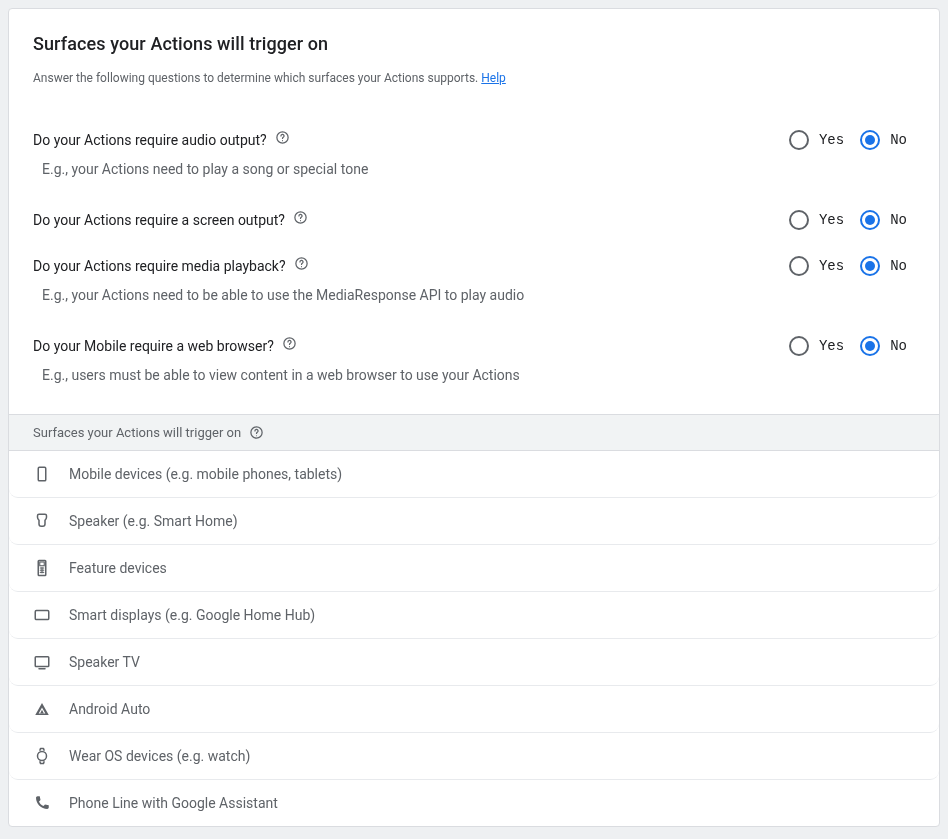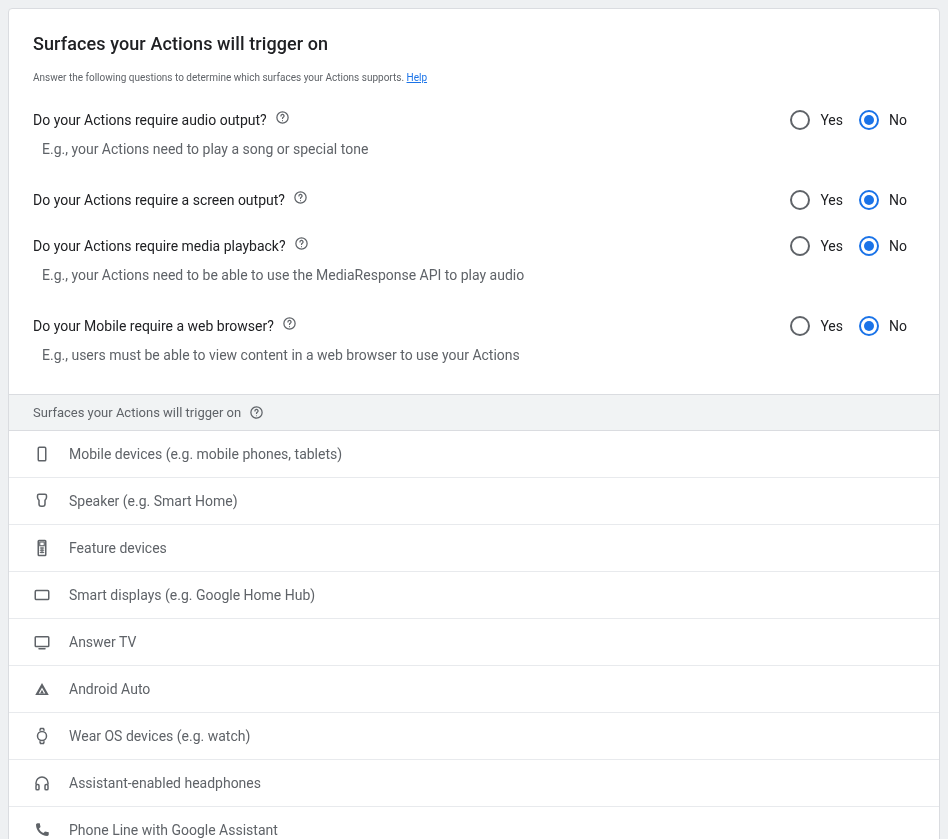--- a/index.html
+++ b/index.html
@@ -22,23 +22,23 @@
   }
   .title {
     font-size: 18px;
     font-weight: 500;
     color: #202124;
     letter-spacing: 0.1px;
     margin: 0 0 14px 0;
     font-family: "Google Sans", Roboto, Arial, sans-serif;
   }
   .subtitle {
-    font-size: 10px;
-    color: #5f6368;
-    margin: 0 0 12px 0;
+    font-size: 12px;
+    color: #5f6368;
+    margin: 0 0 32px 0;
     line-height: 20px;
   }
   .help-link {
     color: #1a73e8;
     text-decoration: underline;
     cursor: pointer;
   }
   .question-row {
     display: flex;
     align-items: flex-start;
@@ -66,20 +66,21 @@
     display: inline-flex;
     margin-left: 8px;
     color: #5f6368;
     cursor: pointer;
   }
   .help-icon svg { width: 15px; height: 15px; }
   .radio-group {
     display: flex;
     align-items: center;
     gap: 0;
+    font-family: Liberation Mono, monospace;
   }
   .radio-opt {
     display: flex;
     align-items: center;
     cursor: pointer;
     padding: 0 8px;
   }
   .radio-circle {
     width: 20px;
     height: 20px;
@@ -115,20 +116,21 @@
     color: #5f6368;
     display: flex;
     align-items: center;
   }
   .surfaces-header .help-icon { margin-left: 8px; }
   .surface-row {
     display: flex;
     align-items: center;
     padding: 14px 24px;
     border-bottom: 1px solid #e8eaed;
+    border-radius: 9px;
   }
   .surface-row:last-child { border-bottom: none; }
   .surface-icon {
     width: 18px;
     height: 18px;
     color: #5f6368;
     display: inline-flex;
     align-items: center;
     justify-content: center;
     margin-right: 18px;
@@ -296,45 +298,37 @@
           </svg>
         </span>
         <span class="surface-label">Smart displays (e.g. Google Home Hub)</span>
       </div>
       <div class="surface-row">
         <span class="surface-icon">
           <svg viewBox="0 0 24 24">
             <use href="#ic-tv"></use>
           </svg>
         </span>
-        <span class="surface-label">Answer TV</span>
+        <span class="surface-label">Speaker TV</span>
       </div>
       <div class="surface-row">
         <span class="surface-icon">
           <svg viewBox="0 0 24 24">
             <use href="#ic-auto"></use>
           </svg>
         </span>
         <span class="surface-label">Android Auto</span>
       </div>
       <div class="surface-row">
         <span class="surface-icon">
           <svg viewBox="0 0 24 24">
             <use href="#ic-watch"></use>
           </svg>
         </span>
         <span class="surface-label">Wear OS devices (e.g. watch)</span>
-      </div>
-      <div class="surface-row">
-        <span class="surface-icon">
-          <svg viewBox="0 0 24 24">
-            <use href="#ic-headphones"></use>
-          </svg>
-        </span>
-        <span class="surface-label">Assistant-enabled headphones</span>
       </div>
       <div class="surface-row">
         <span class="surface-icon">
           <svg viewBox="0 0 24 24">
             <use href="#ic-phone"></use>
           </svg>
         </span>
         <span class="surface-label">Phone Line with Google Assistant</span>
       </div>
     </div>

